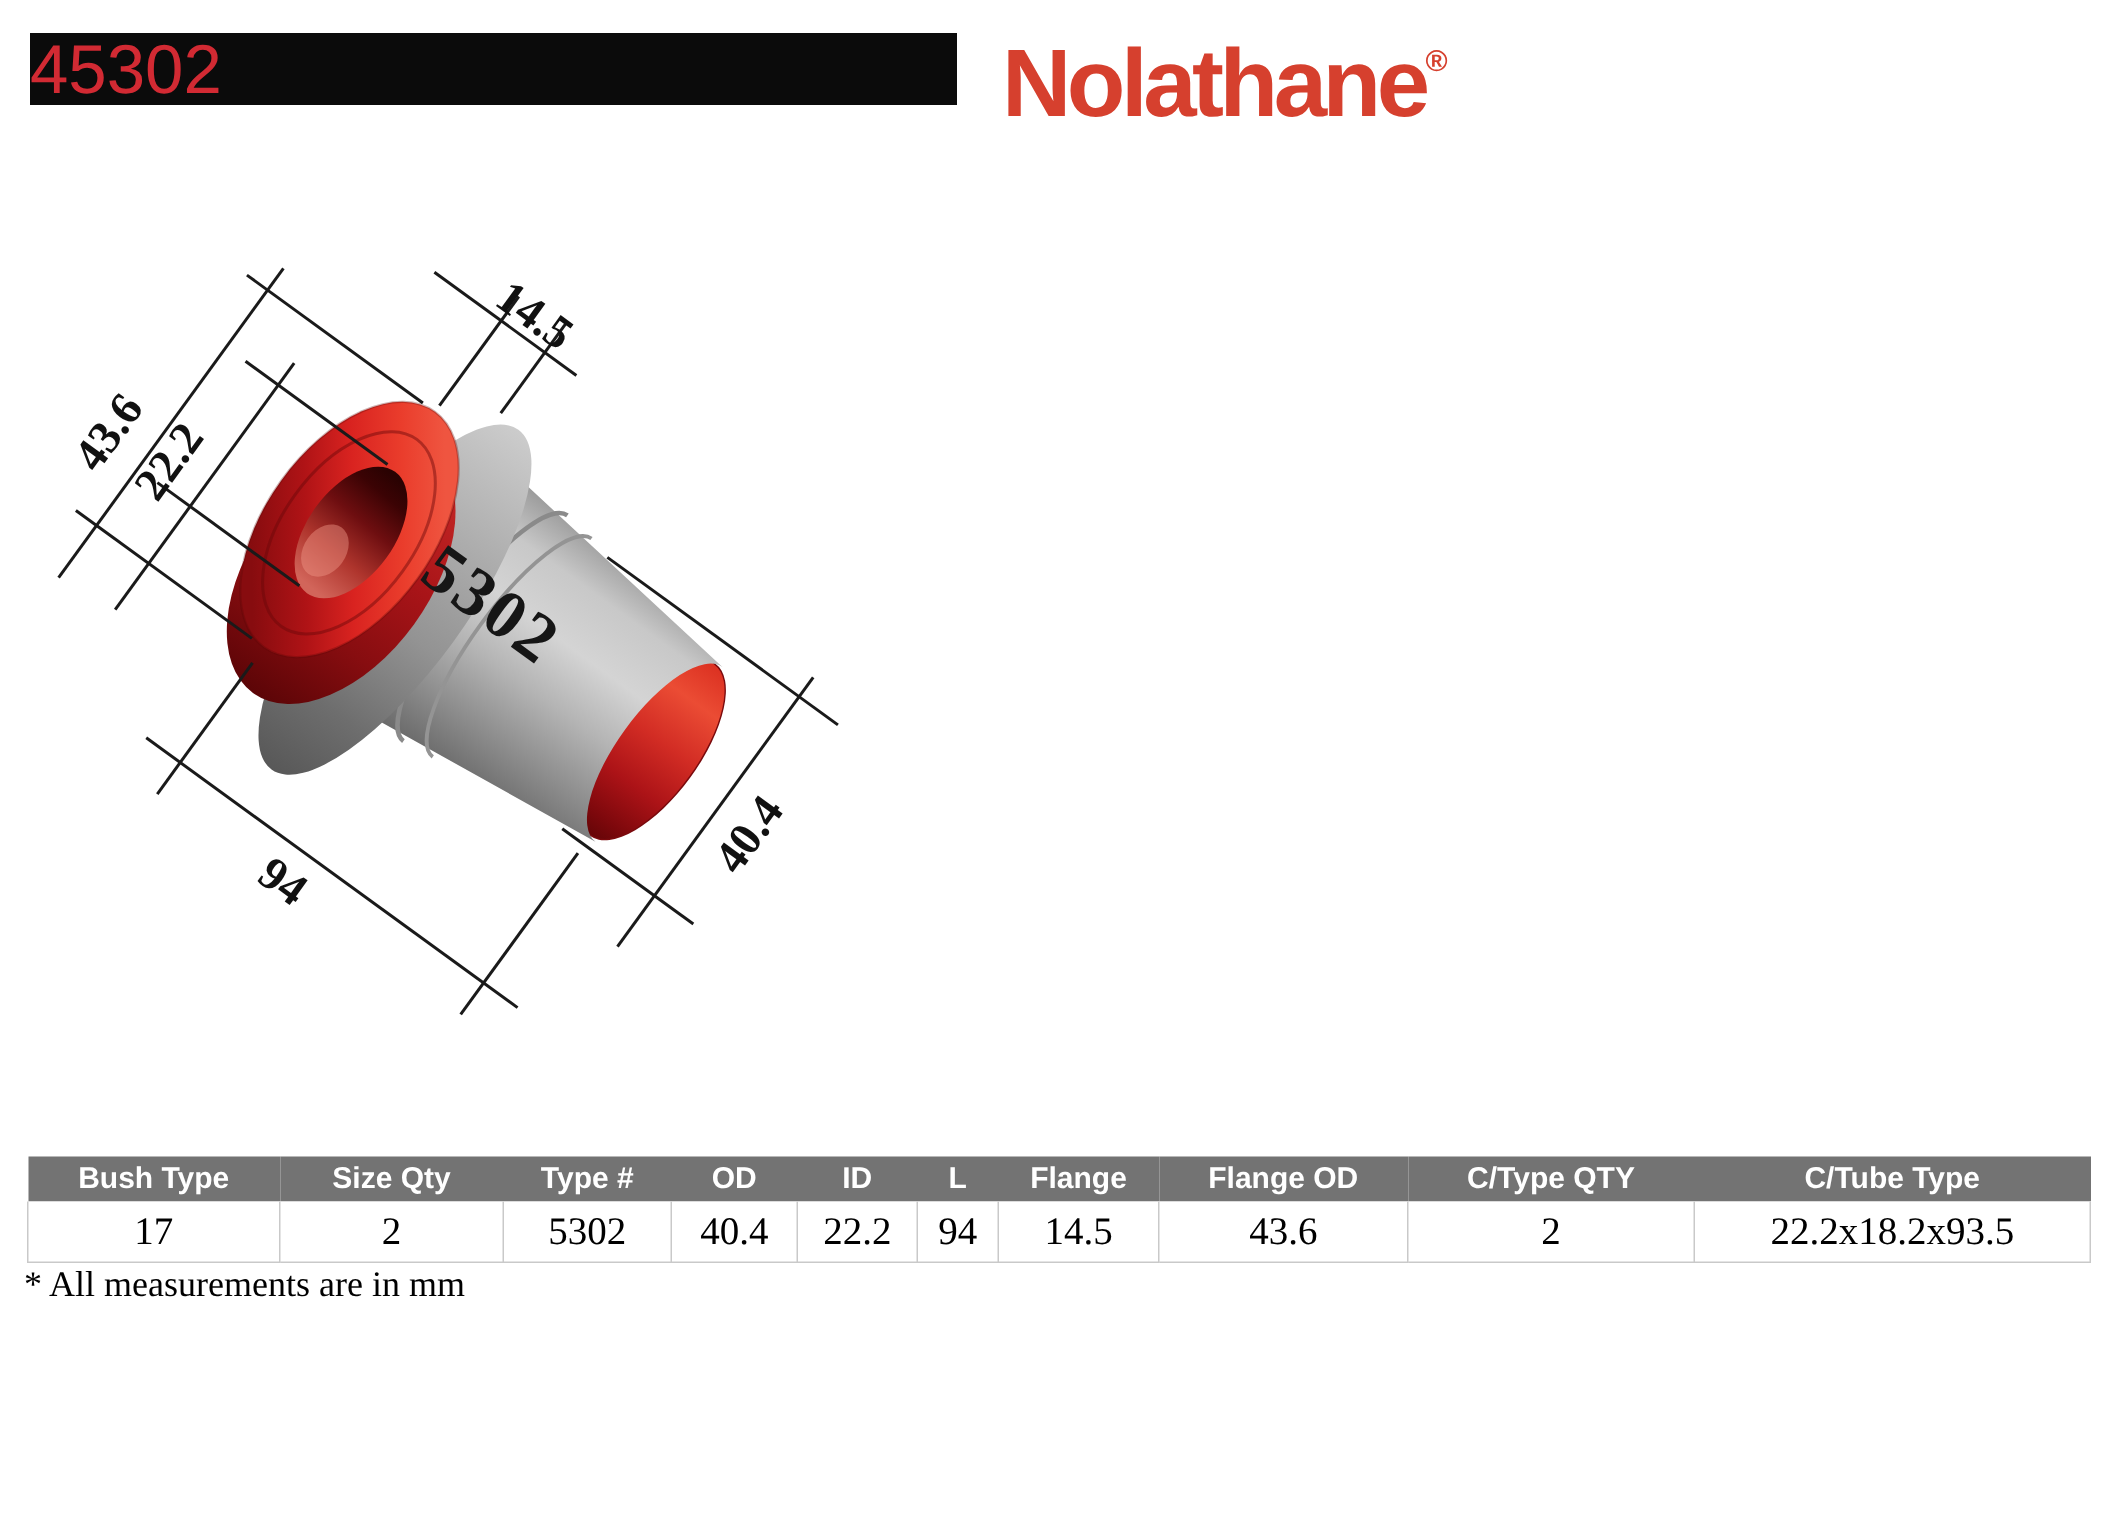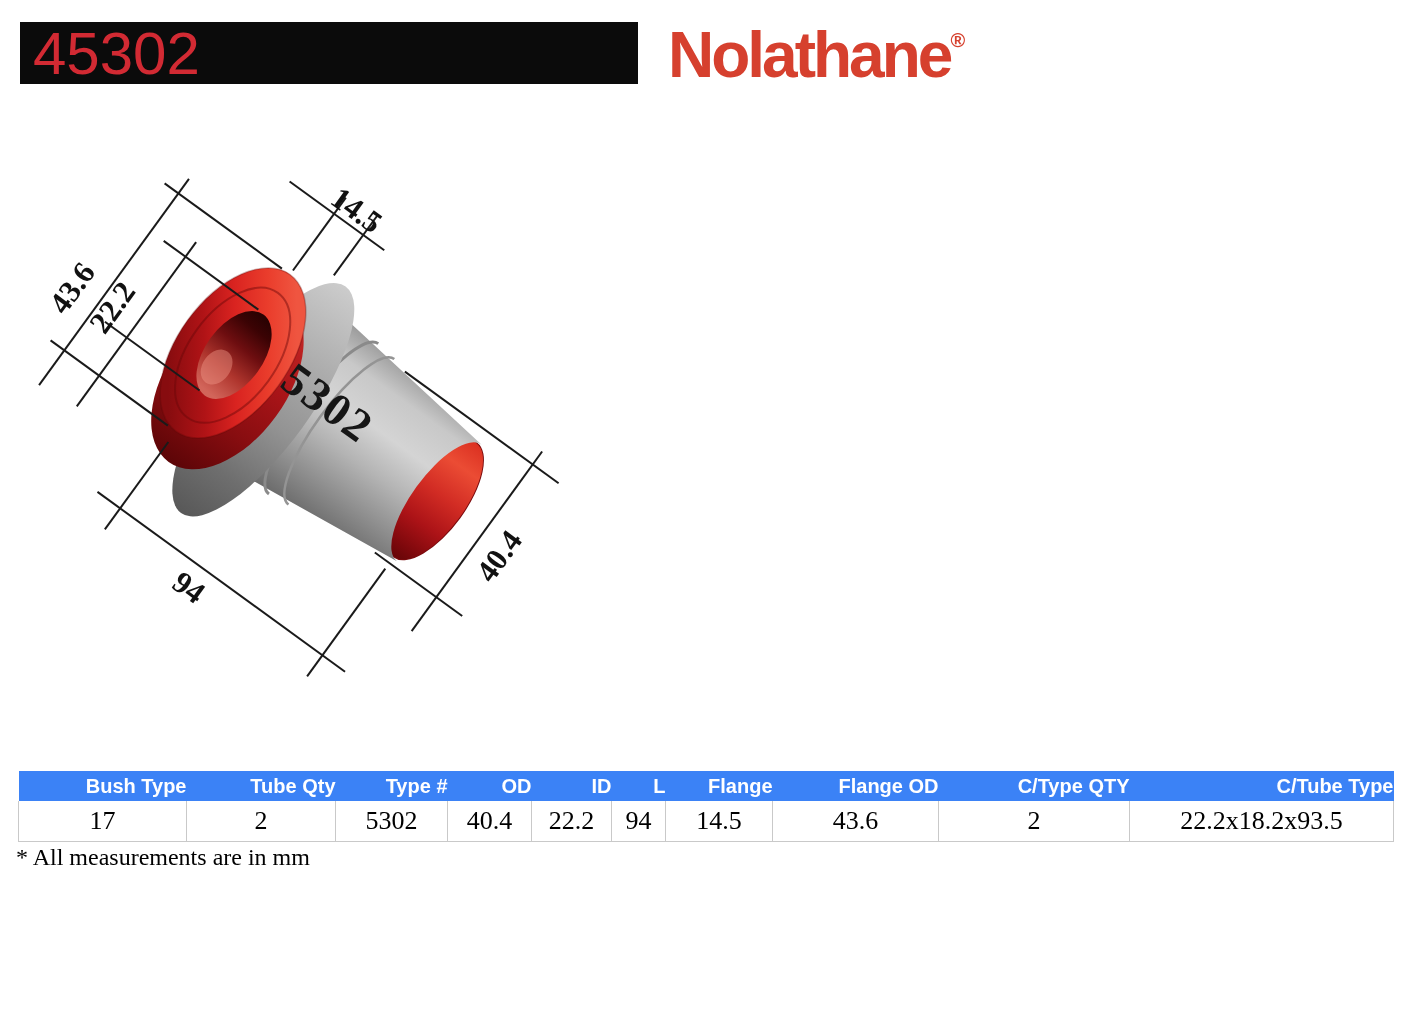--- a/index.html
+++ b/index.html
@@ -1,24 +1,24 @@
 <!DOCTYPE html>
 <html><head>
 <meta charset="utf-8">
 <style>
   html,body{margin:0;padding:0;}
   body{
     width:1410px;height:1016px;position:relative;background:#ffffff;
     font-family:"Liberation Sans",sans-serif;overflow:hidden;
   }
   .kitbar{
-    position:absolute;left:20px;top:22px;width:618px;height:62px;
+    position:absolute;left:20px;top:22px;width:618px;height:48px;
     background:#0B0B0B;display:flex;align-items:center;
-    padding-left:13px;box-sizing:border-box;
-    font-size:60px;font-weight:400;white-space:nowrap;
+    box-sizing:border-box;
+    font-size:46px;font-weight:400;white-space:nowrap;
   }
   .kitnum{color:#D22A33;margin-right:15px;}
   .kittitle{color:#FFFFFF;letter-spacing:0.5px;}
   .logo{
     position:absolute;left:668px;top:18px;
     color:#D6402E;font-weight:bold;font-size:64px;letter-spacing:-3px;
     white-space:nowrap;
     text-align:center;
   }
   .logo .reg{font-size:20px;letter-spacing:0;vertical-align:30px;}
@@ -28,22 +28,22 @@
   }
   .part-label{
     font-family:"Liberation Serif",serif;font-weight:bold;font-size:46px;
     letter-spacing:2px;fill:#161616;
   }
   table.spec{
     position:absolute;left:18px;top:771px;width:1375px;
     border-collapse:collapse;table-layout:fixed;
   }
   table.spec thead th{
-    background:#3b82f6;color:#FFFFFF;font-weight:bold;font-size:20px;
-    height:30px;padding:0;text-align:right;vertical-align:middle;
+    background:#737373;color:#FFFFFF;font-weight:bold;font-size:20px;
+    height:30px;padding:0;text-align:center;vertical-align:middle;
     font-family:"Liberation Sans",sans-serif;
   }
   table.spec tbody td{
     font-family:"Liberation Serif",serif;font-size:26px;color:#000000;
     height:40px;padding:0;text-align:center;vertical-align:middle;
     border:1px solid #C9C9C9;border-top:none;background:#FFFFFF;
   }
   .footnote{
     position:absolute;left:16px;top:844px;
     font-family:"Liberation Serif",serif;font-size:24px;color:#000000;
@@ -172,21 +172,21 @@
       <col style="width:80px">
       <col style="width:54px">
     <col style="width:107px">
       <col style="width:166px">
       <col style="width:191px">
     <col style="width:264px">
   </colgroup>
   <thead>
     <tr>
       <th>Bush Type</th>
-      <th>Tube Qty</th>
+      <th>Size Qty</th>
       <th>Type #</th>
       <th>OD</th>
       <th>ID</th>
       <th>L</th>
       <th>Flange</th>
       <th>Flange OD</th>
       <th>C/Type QTY</th>
       <th>C/Tube Type</th>
     </tr>
   </thead>

